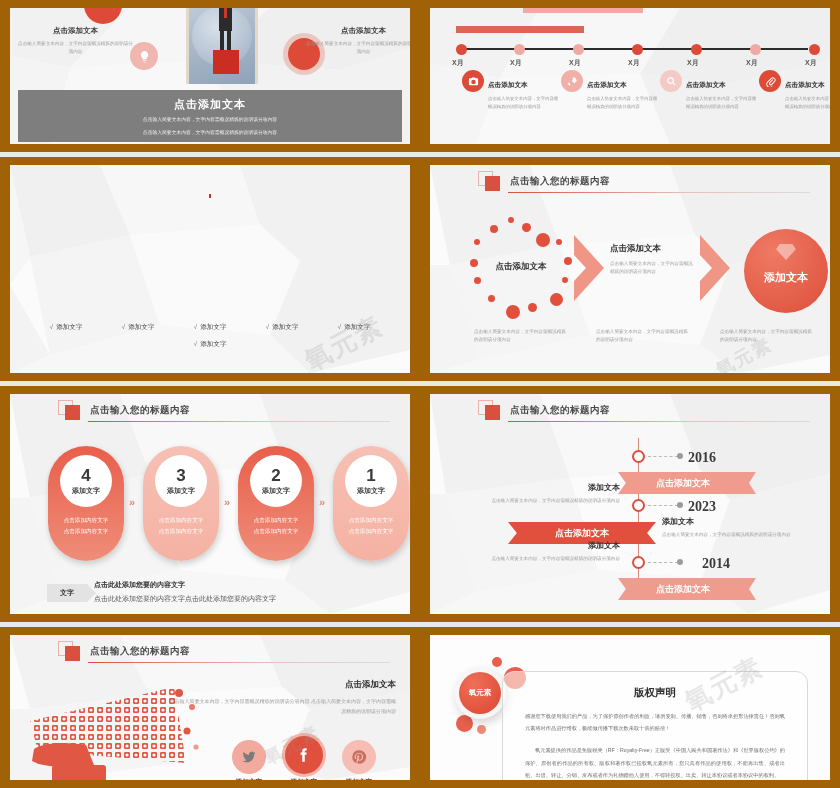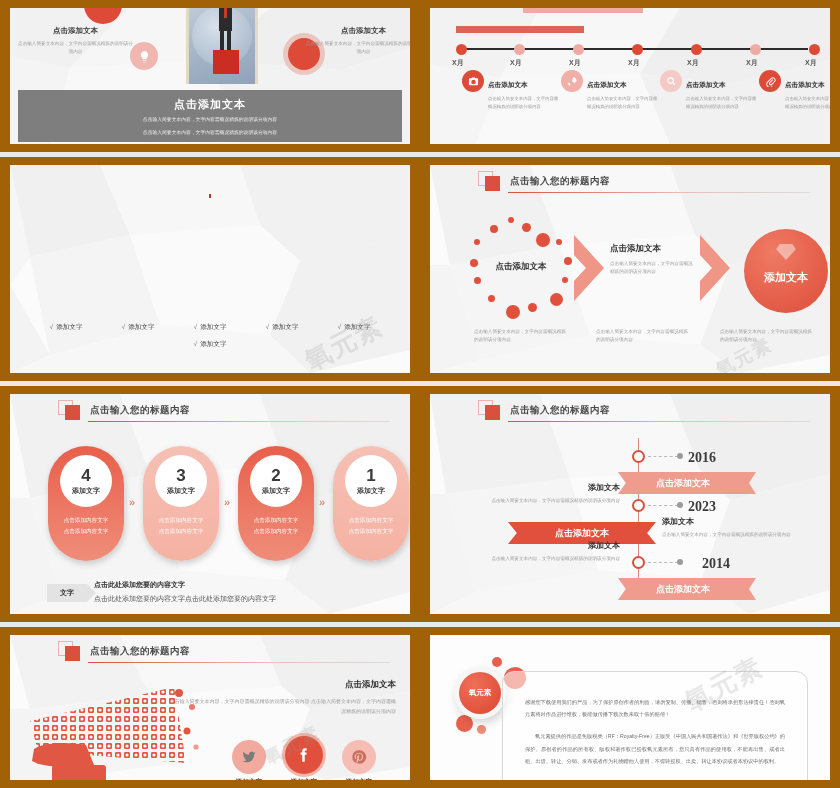--- a/index.html
+++ b/index.html
@@ -662,20 +662,21 @@
       <div class="s8-bub" style="left:62px; top:22px; width:10px;  height:10px; background:#e8604c;"></div>
       <div class="s8-bub" style="left:74px; top:32px; width:22px; height:22px; background:#e8604c;"></div>
       <div class="s8-bub" style="left:26px; top:80px; width:17px; height:17px; background:#e8604c;"></div>
       <div class="s8-bub" style="left:47px; top:90px; width:9px;  height:9px;  background:#ef8b78;"></div>
 
       <div class="s8-logo">
         <div class="inner">氧元素</div>
       </div>
 
       <div class="s8-card">
+        <div class="ct">版权声明</div>
         <div class="cp">感谢您下载使用我们的产品，为了保护原创作者的利益，请勿复制、传播、销售，否则将承担形法律责任！否则氧元素将对作品进行维权，极能做传播下载次数来取十倍的赔偿！</div>
         <div class="cp" style="text-indent:10px;">氧元素提供的作品是免版税类（RF：Royalty-Free）正版受《中国人民共和国著作法》和《世界版权公约》的保护。原创者的作品的所有权、版权和著作权已授权氧元素所有，您只具有作品的使用权，不能再出售、或者出租、出借、转让、分销、发布或者作为礼物赠他人使用，不得转授权、出卖、转让本协议或者本协议中的权利。</div>
       </div>
 
       <div class="wm" style="right:16%; top:22%; bottom:auto;">氧元素</div>
     </div>
   </div>
 
 </div>
 

